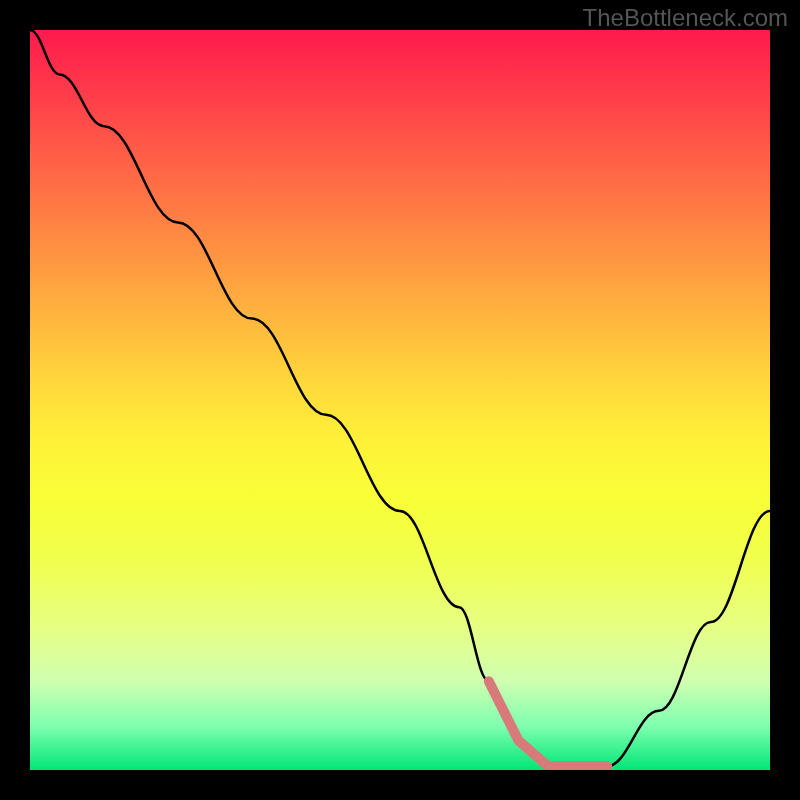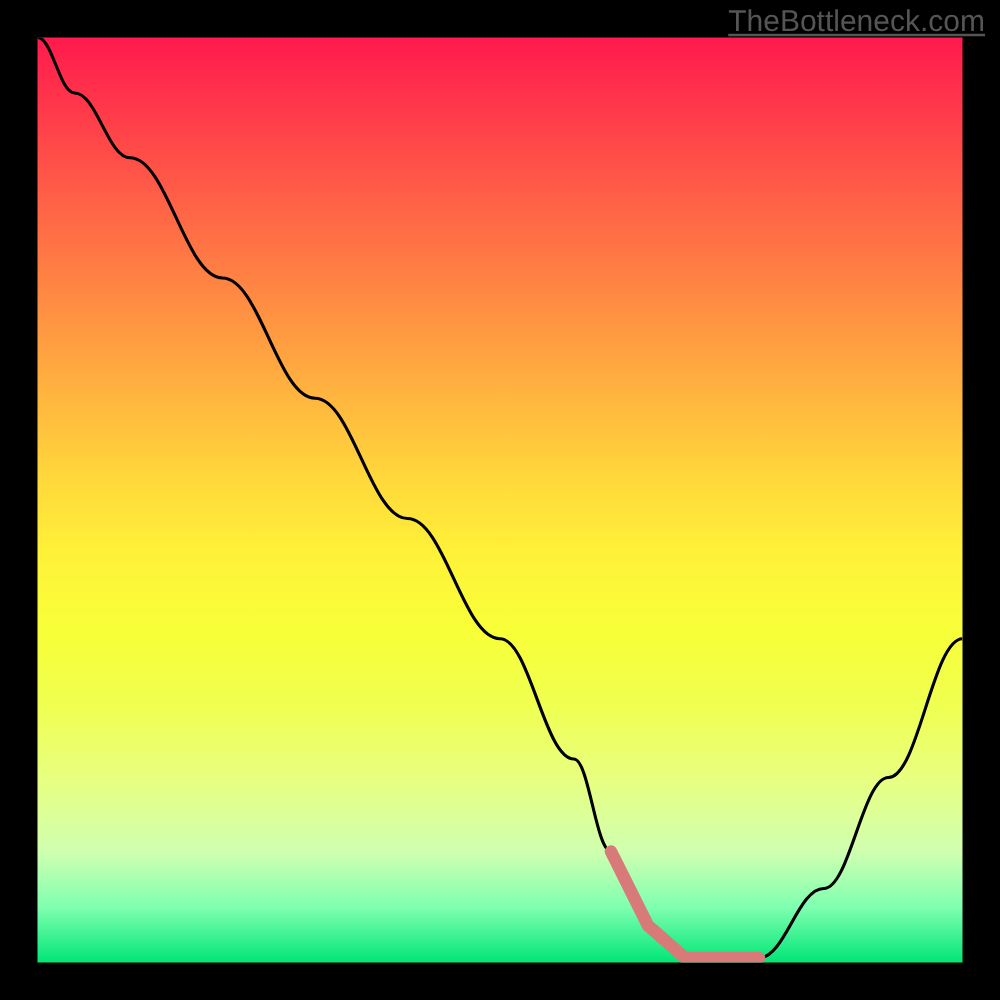--- a/index.html
+++ b/index.html
@@ -11,21 +11,20 @@
     font-family: Arial, sans-serif;
   }
   .watermark {
     position: absolute;
     top: 4px;
     right: 12px;
     color: #555;
     font-size: 24px;
     font-weight: normal;
     z-index: 10;
-    text-decoration: underline;
   }
   .plot-area {
     position: absolute;
     top: 30px;
     left: 30px;
     width: 740px;
     height: 740px;
   }
   .gradient-bg {
     position: absolute;

